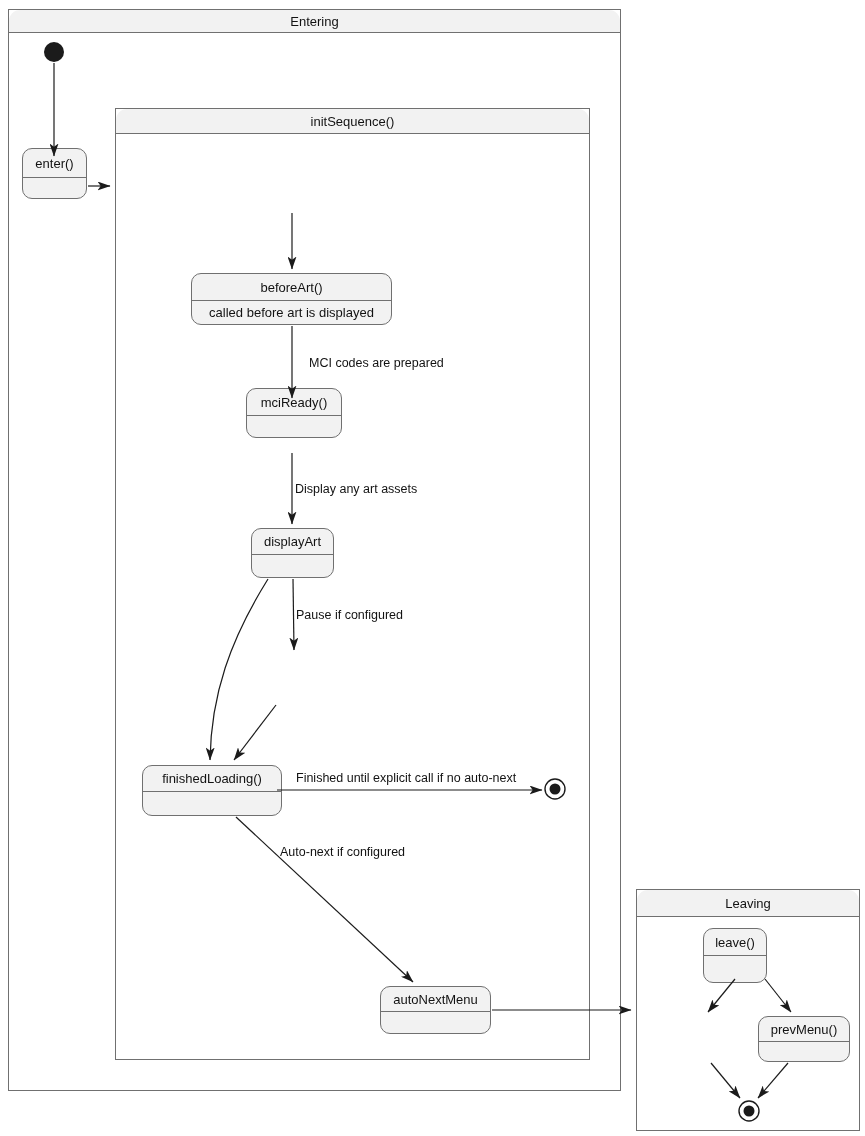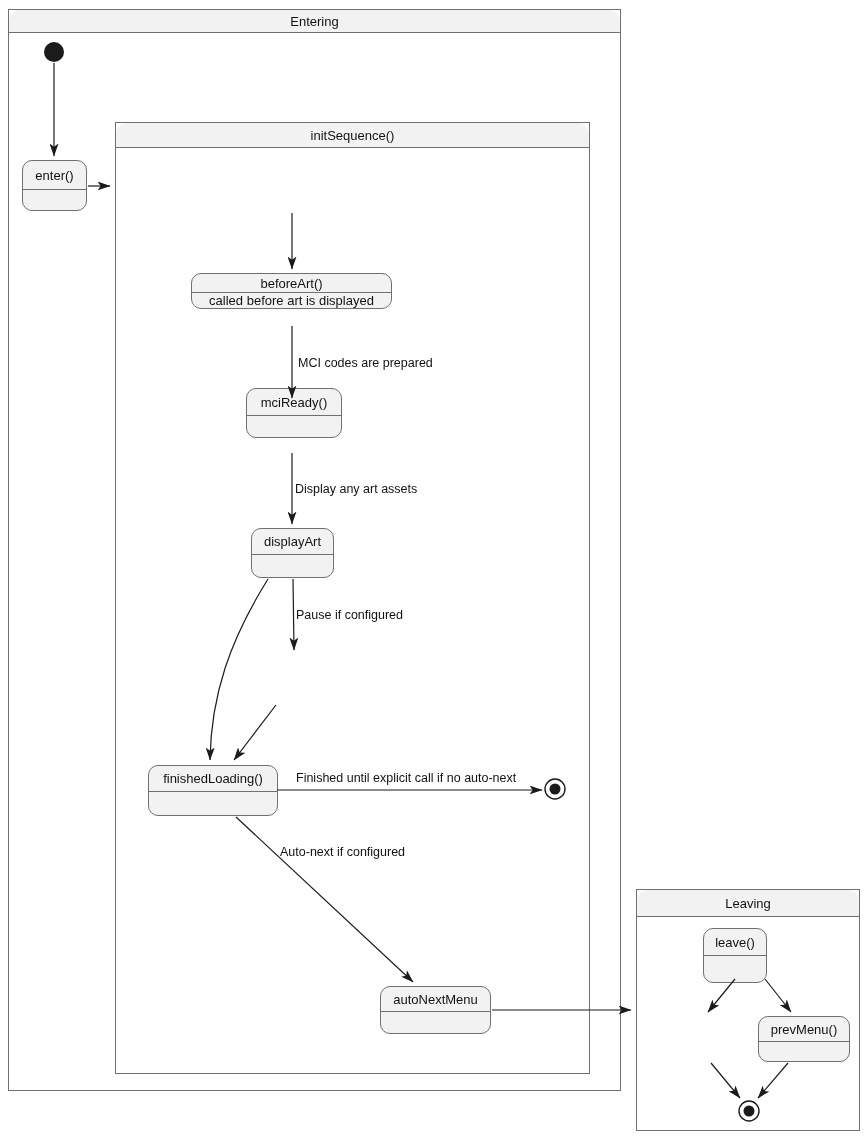--- a/index.html
+++ b/index.html
@@ -41,72 +41,72 @@
 </style>
 </head>
 <body>
 
 <div class="canvas">
 
   <div class="group" style="left:8px;top:9px;width:613px;height:1082px">
     <div class="group-title" style="height:23px">Entering</div>
   </div>
 
-  <div class="group" style="left:115px;top:122px;width:475px;height:952px">
+  <div class="group" style="left:115px;top:108px;width:475px;height:952px">
     <div class="group-title" style="height:25px">initSequence()</div>
   </div>
 
   <div class="group" style="left:636px;top:889px;width:224px;height:242px">
     <div class="group-title" style="height:27px">Leaving</div>
   </div>
 
-  <div class="state" style="left:22px;top:160px;width:65px;height:51px;--th:28px">
+  <div class="state" style="left:22px;top:148px;width:65px;height:51px;--th:28px">
     <div class="st">enter()</div>
     <div class="sb"></div>
   </div>
 
 
-  <div class="state" style="left:191px;top:273px;width:201px;height:36px;--th:26px">
+  <div class="state" style="left:191px;top:273px;width:201px;height:52px;--th:26px">
     <div class="st">beforeArt()</div>
     <div class="sb">called before art is displayed</div>
   </div>
 
   <div class="state" style="left:246px;top:388px;width:96px;height:50px;--th:26px">
     <div class="st">mciReady()</div>
     <div class="sb"></div>
   </div>
 
   <div class="state" style="left:251px;top:528px;width:83px;height:50px;--th:25px">
     <div class="st">displayArt</div>
     <div class="sb"></div>
   </div>
 
 
-  <div class="state" style="left:148px;top:765px;width:130px;height:51px;--th:25px">
+  <div class="state" style="left:142px;top:765px;width:140px;height:51px;--th:25px">
     <div class="st">finishedLoading()</div>
     <div class="sb"></div>
   </div>
 
   <div class="state" style="left:380px;top:986px;width:111px;height:48px;--th:24px">
     <div class="st">autoNextMenu</div>
     <div class="sb"></div>
   </div>
 
   <div class="state" style="left:703px;top:928px;width:64px;height:55px;--th:26px">
     <div class="st">leave()</div>
     <div class="sb"></div>
   </div>
 
 
   <div class="state" style="left:758px;top:1016px;width:92px;height:46px;--th:24px">
     <div class="st">prevMenu()</div>
     <div class="sb"></div>
   </div>
 
-  <div class="edge-label" style="left:298px;top:356px">MCI codes are prepared</div>
+  <div class="edge-label" style="left:309px;top:356px">MCI codes are prepared</div>
   <div class="edge-label" style="left:295px;top:482px">Display any art assets</div>
   <div class="edge-label" style="left:296px;top:608px">Pause if configured</div>
   <div class="edge-label" style="left:296px;top:771px">Finished until explicit call if no auto-next</div>
   <div class="edge-label" style="left:280px;top:845px">Auto-next if configured</div>
 
   <svg class="edges" viewBox="0 0 865 1136">
     <defs>
       <marker id="arrowhead" markerUnits="userSpaceOnUse" markerWidth="13" markerHeight="9" refX="12.5" refY="4.5" orient="auto">
         <path class="arrowhead-shape" d="M0,0 L13,4.5 L0,9 L3.2,4.5 Z"></path>
       </marker>

